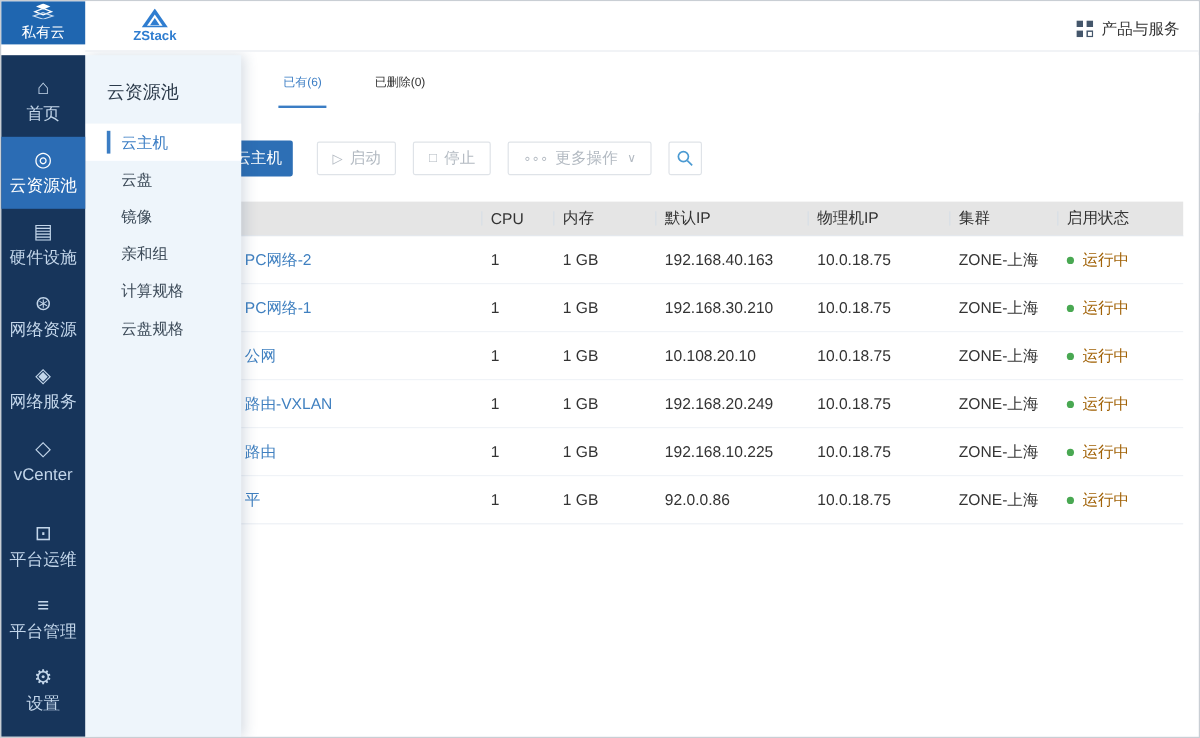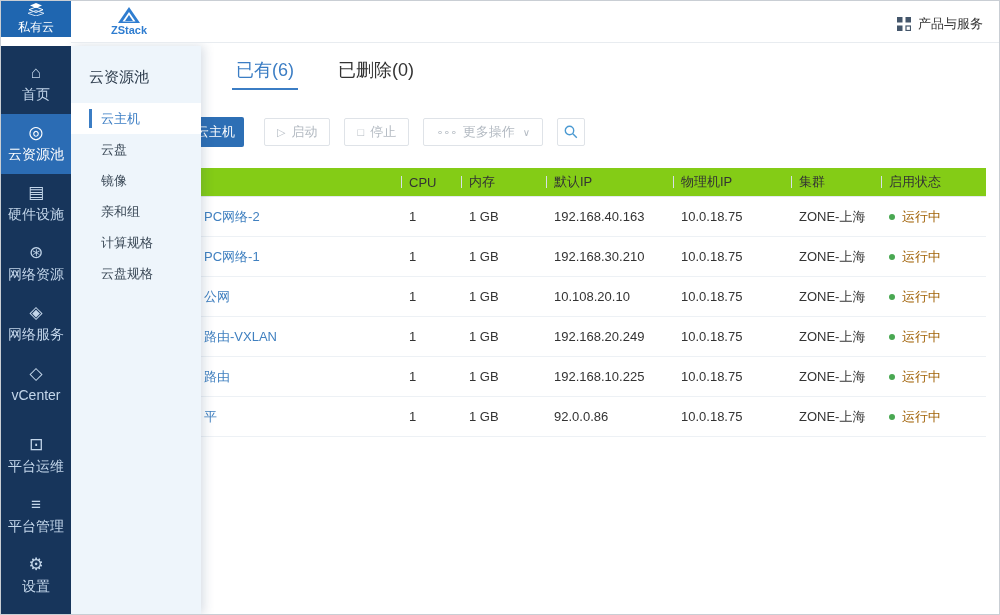--- a/index.html
+++ b/index.html
@@ -32,39 +32,39 @@
   .submenu { position:absolute; left:70px; top:45px; bottom:0; width:130px; background:#eef5fb;
     box-shadow:3px 0 10px rgba(40,70,110,0.18); z-index:5; }
   .submenu-title { font-size:15px; color:#2b3a4a; padding:22px 0 16px 18px; }
   .sub-item { height:31px; line-height:31px; padding-left:30px; font-size:13px; color:#3c4a58; cursor:pointer; position:relative; }
   .sub-item.active { color:#3b7dc4; background:#ffffff; }
   .sub-item.active::before { content:""; position:absolute; left:18px; top:6px; bottom:6px; width:3px; background:#3b7dc4; }
 
   
   .tabs { position:absolute; left:200px; top:45px; right:0; height:48px; background:#fff;
     display:flex; align-items:center; padding-left:35px; gap:44px; }
-  .tab { font-size:18px; color:#333; height:48px; line-height:48px; position:relative; cursor:pointer; }
+  .tab { font-size:10px; color:#333; height:48px; line-height:48px; position:relative; cursor:pointer; }
   .tab.active { color:#3b7dc4; }
   .tab.active::after { content:""; position:absolute; left:-4px; right:-4px; bottom:4px; height:2px; background:#3b7dc4; }
 
   
   .toolbar { position:absolute; left:0; top:116px; right:0; height:32px; z-index:1; }
   .btn-create { position:absolute; left:150px; top:0; width:93px; height:30px; background:#2d6fb5; color:#fff;
     border:none; border-radius:2px; font-size:13px; text-align:right; padding-right:9px; line-height:30px; cursor:pointer;
     font-family:inherit; }
   .btn-row { position:absolute; left:263px; top:1px; display:flex; gap:14px; align-items:center; }
   .btn { height:28px; border:1px solid #dfe3e8; border-radius:2px; background:#fff; color:#b3bac2;
     font-size:13px; display:inline-flex; align-items:center; gap:6px; padding:0 12px; cursor:pointer; font-family:inherit; }
   .btn .bi { font-size:11px; }
   .btn .caret { font-size:10px; margin-left:2px; }
   .btn-search { width:28px; padding:0; justify-content:center; }
 
   
   .table { position:absolute; left:90px; top:167px; width:895px; z-index:1; }
-  .thead { display:flex; height:29px; background:#84cc16; align-items:center; font-size:13px; color:#333;
+  .thead { display:flex; height:29px; background:#e5e5e5; align-items:center; font-size:13px; color:#333;
     border-bottom:1px solid #e4e9ef; }
   .th, .td { flex:none; display:flex; align-items:center; height:100%; }
   .c-name { width:310px; padding-left:113px;text-align:center; }
   .c-cpu { width:60px; } .c-mem { width:85px; } .c-ip { width:127px; }
   .c-hip { width:118px; } .c-clu { width:90px; } .c-st { flex:1 1 auto; }
   .thead .th { position:relative; padding-left:8px; }
   .thead .th.c-name { padding-left:113px; }
   .thead .th:not(.c-name)::before { content:""; position:absolute; left:0; top:8px; bottom:8px; width:1px; background:#d8dfe6; }
   .trow { display:flex; height:40px; align-items:center; border-bottom:1px solid #edf1f5; font-size:13px; color:#333; background:#fff; }
   .trow .td { padding-left:8px; }

